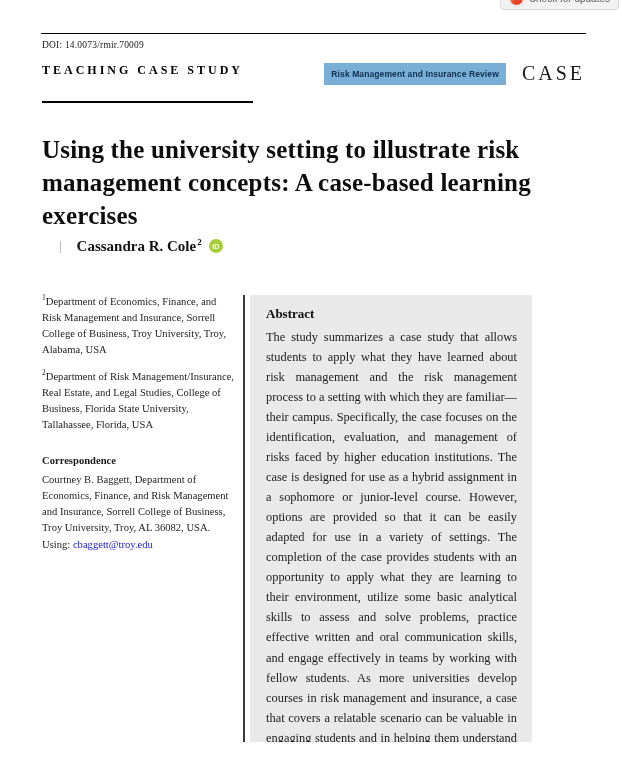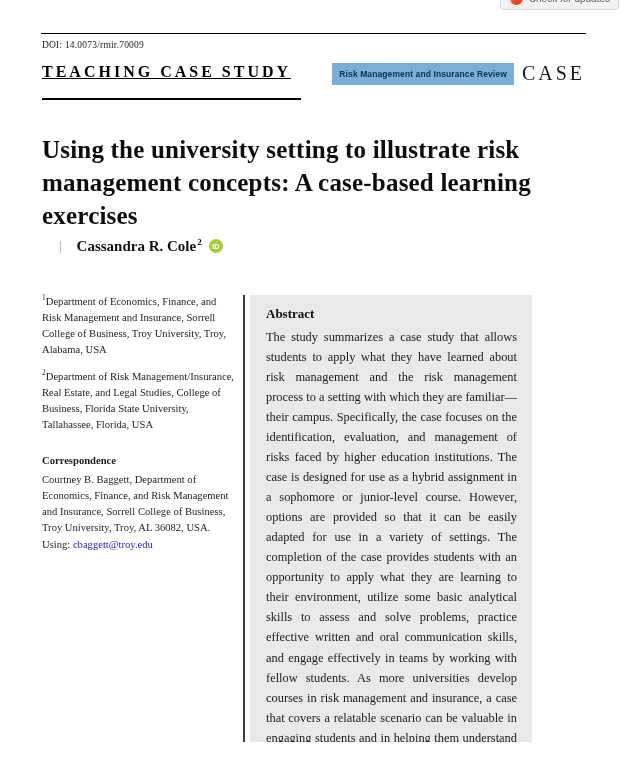--- a/index.html
+++ b/index.html
@@ -27,24 +27,24 @@
 
   .rule-top { position:absolute; left:41px; right:36px; top:33px; border-top:1.6px solid #000; }
 
   .doi { position:absolute; left:42px; top:40px; font-size:9.5px; letter-spacing:0.2px; color:#222; }
 
   .type-row {
     position:absolute; left:42px; right:37px; top:61px;
     display:flex; justify-content:space-between; align-items:flex-start;
   }
   .article-type {
-    font-weight:bold; font-size:16px; letter-spacing:3px; color:#000;
-    border-bottom:2.2px solid #000; padding:2px 10px 17px 0;text-decoration:underline;
+    font-weight:bold; font-size:12px; letter-spacing:3px; color:#000;
+    border-bottom:2.2px solid #000; padding:2px 10px 23px 0;
   }
-  .journal-mark { display:flex; align-items:center; gap:8px; margin-top:1px; }
+  .journal-mark { display:flex; align-items:center; gap:16px; margin-top:1px; }
   .journal-badge {
     background:#79afd7; color:#0e2f50;
     font-family:"Liberation Sans", sans-serif; font-weight:bold;
     font-size:8.5px; padding:6px 7px; letter-spacing:0.1px;
   }
   .wiley-logo {
     font-family:"Liberation Serif", serif; font-size:20px;
     letter-spacing:3px; color:#191919; font-weight:400;
   }
 

